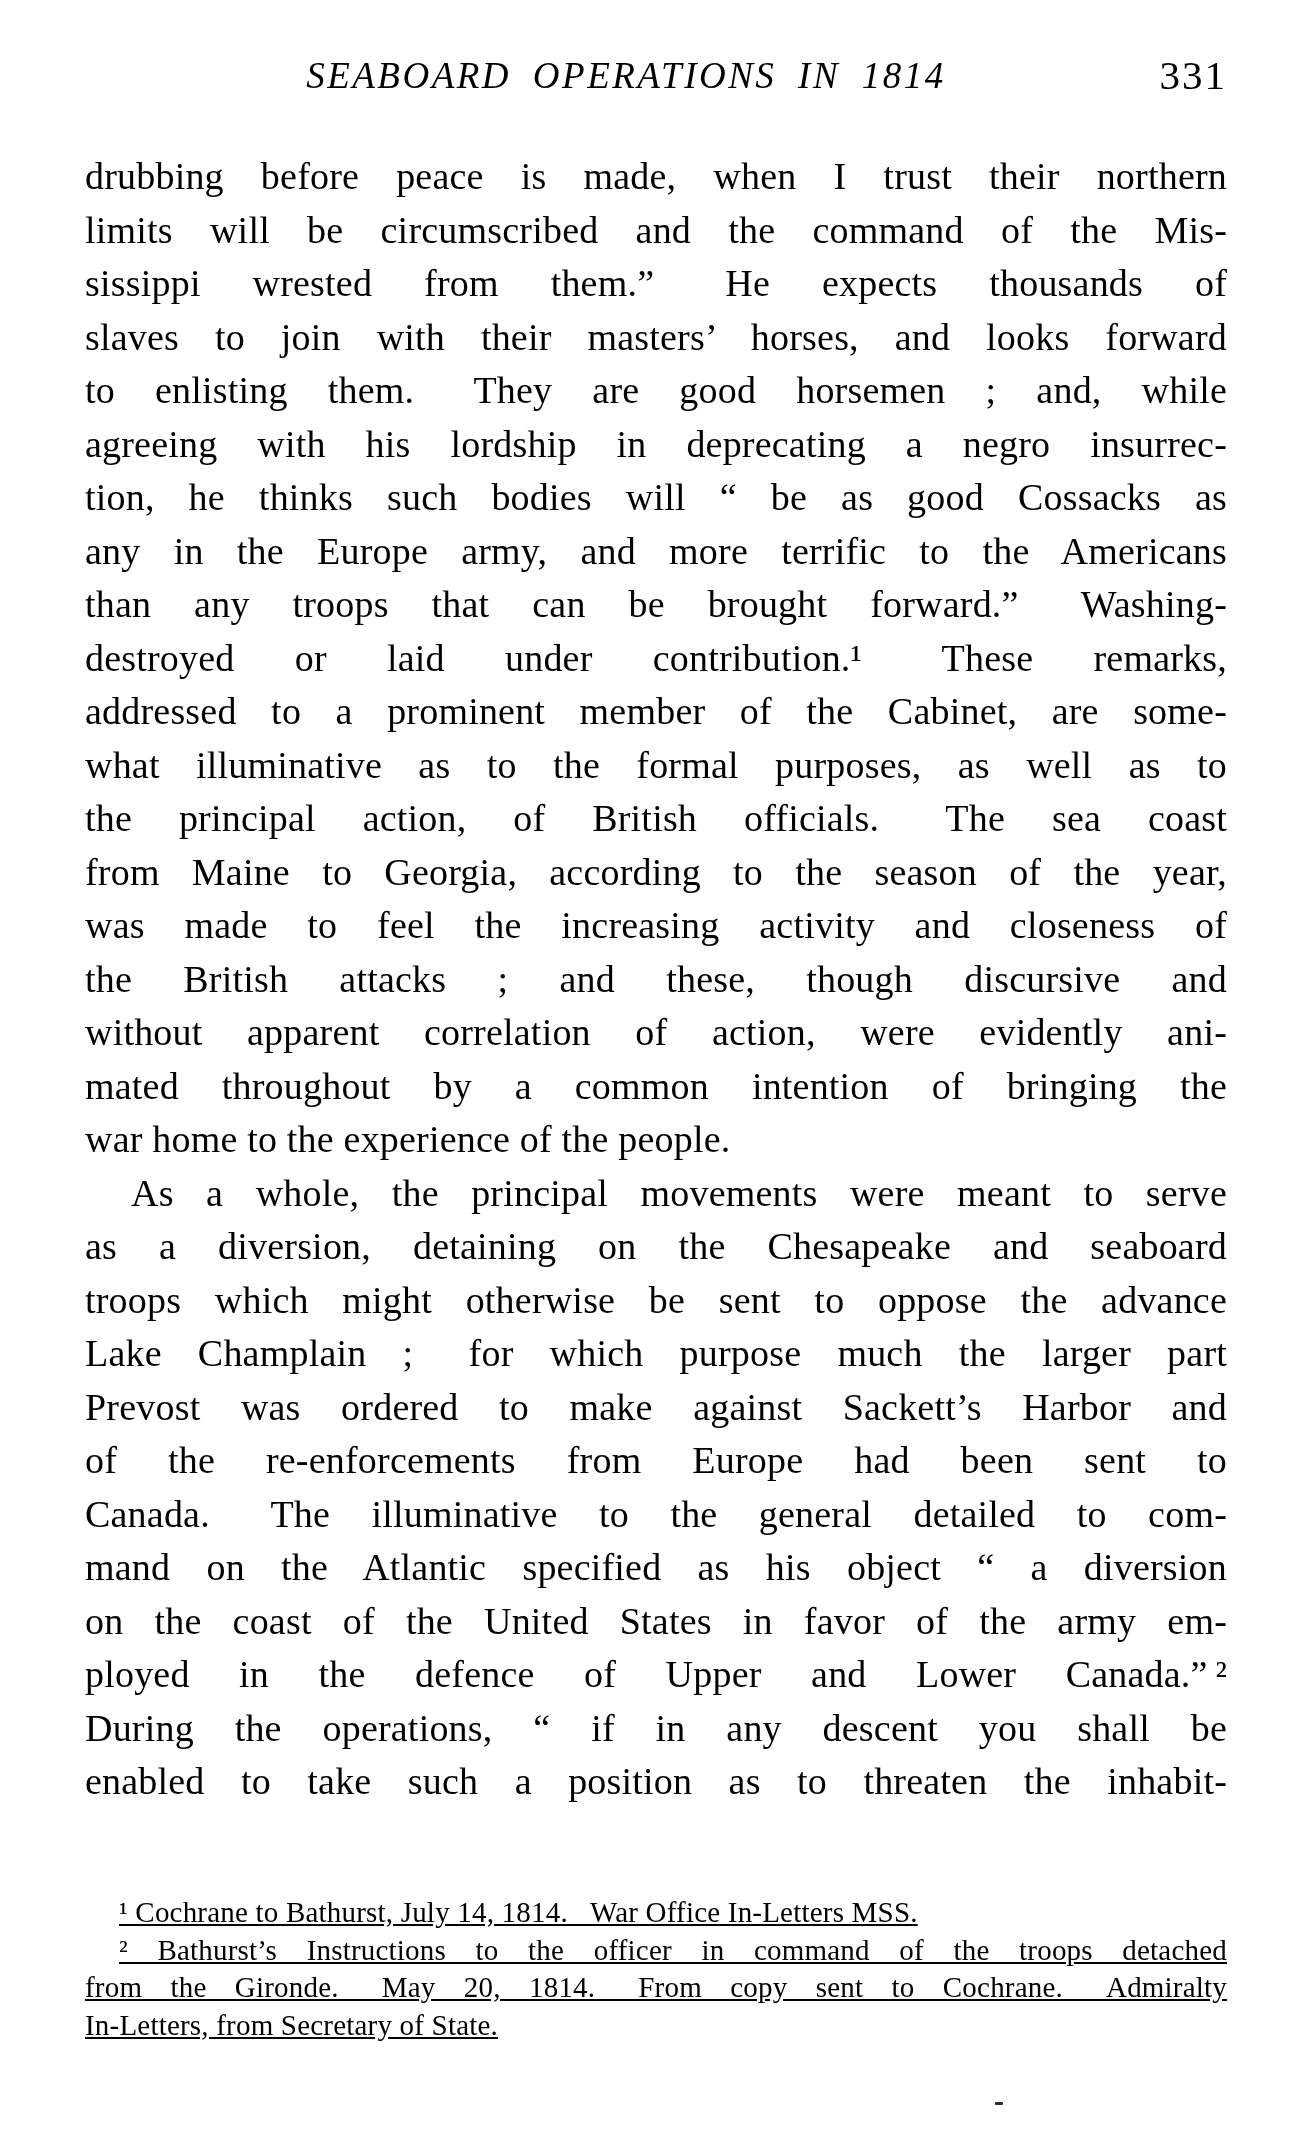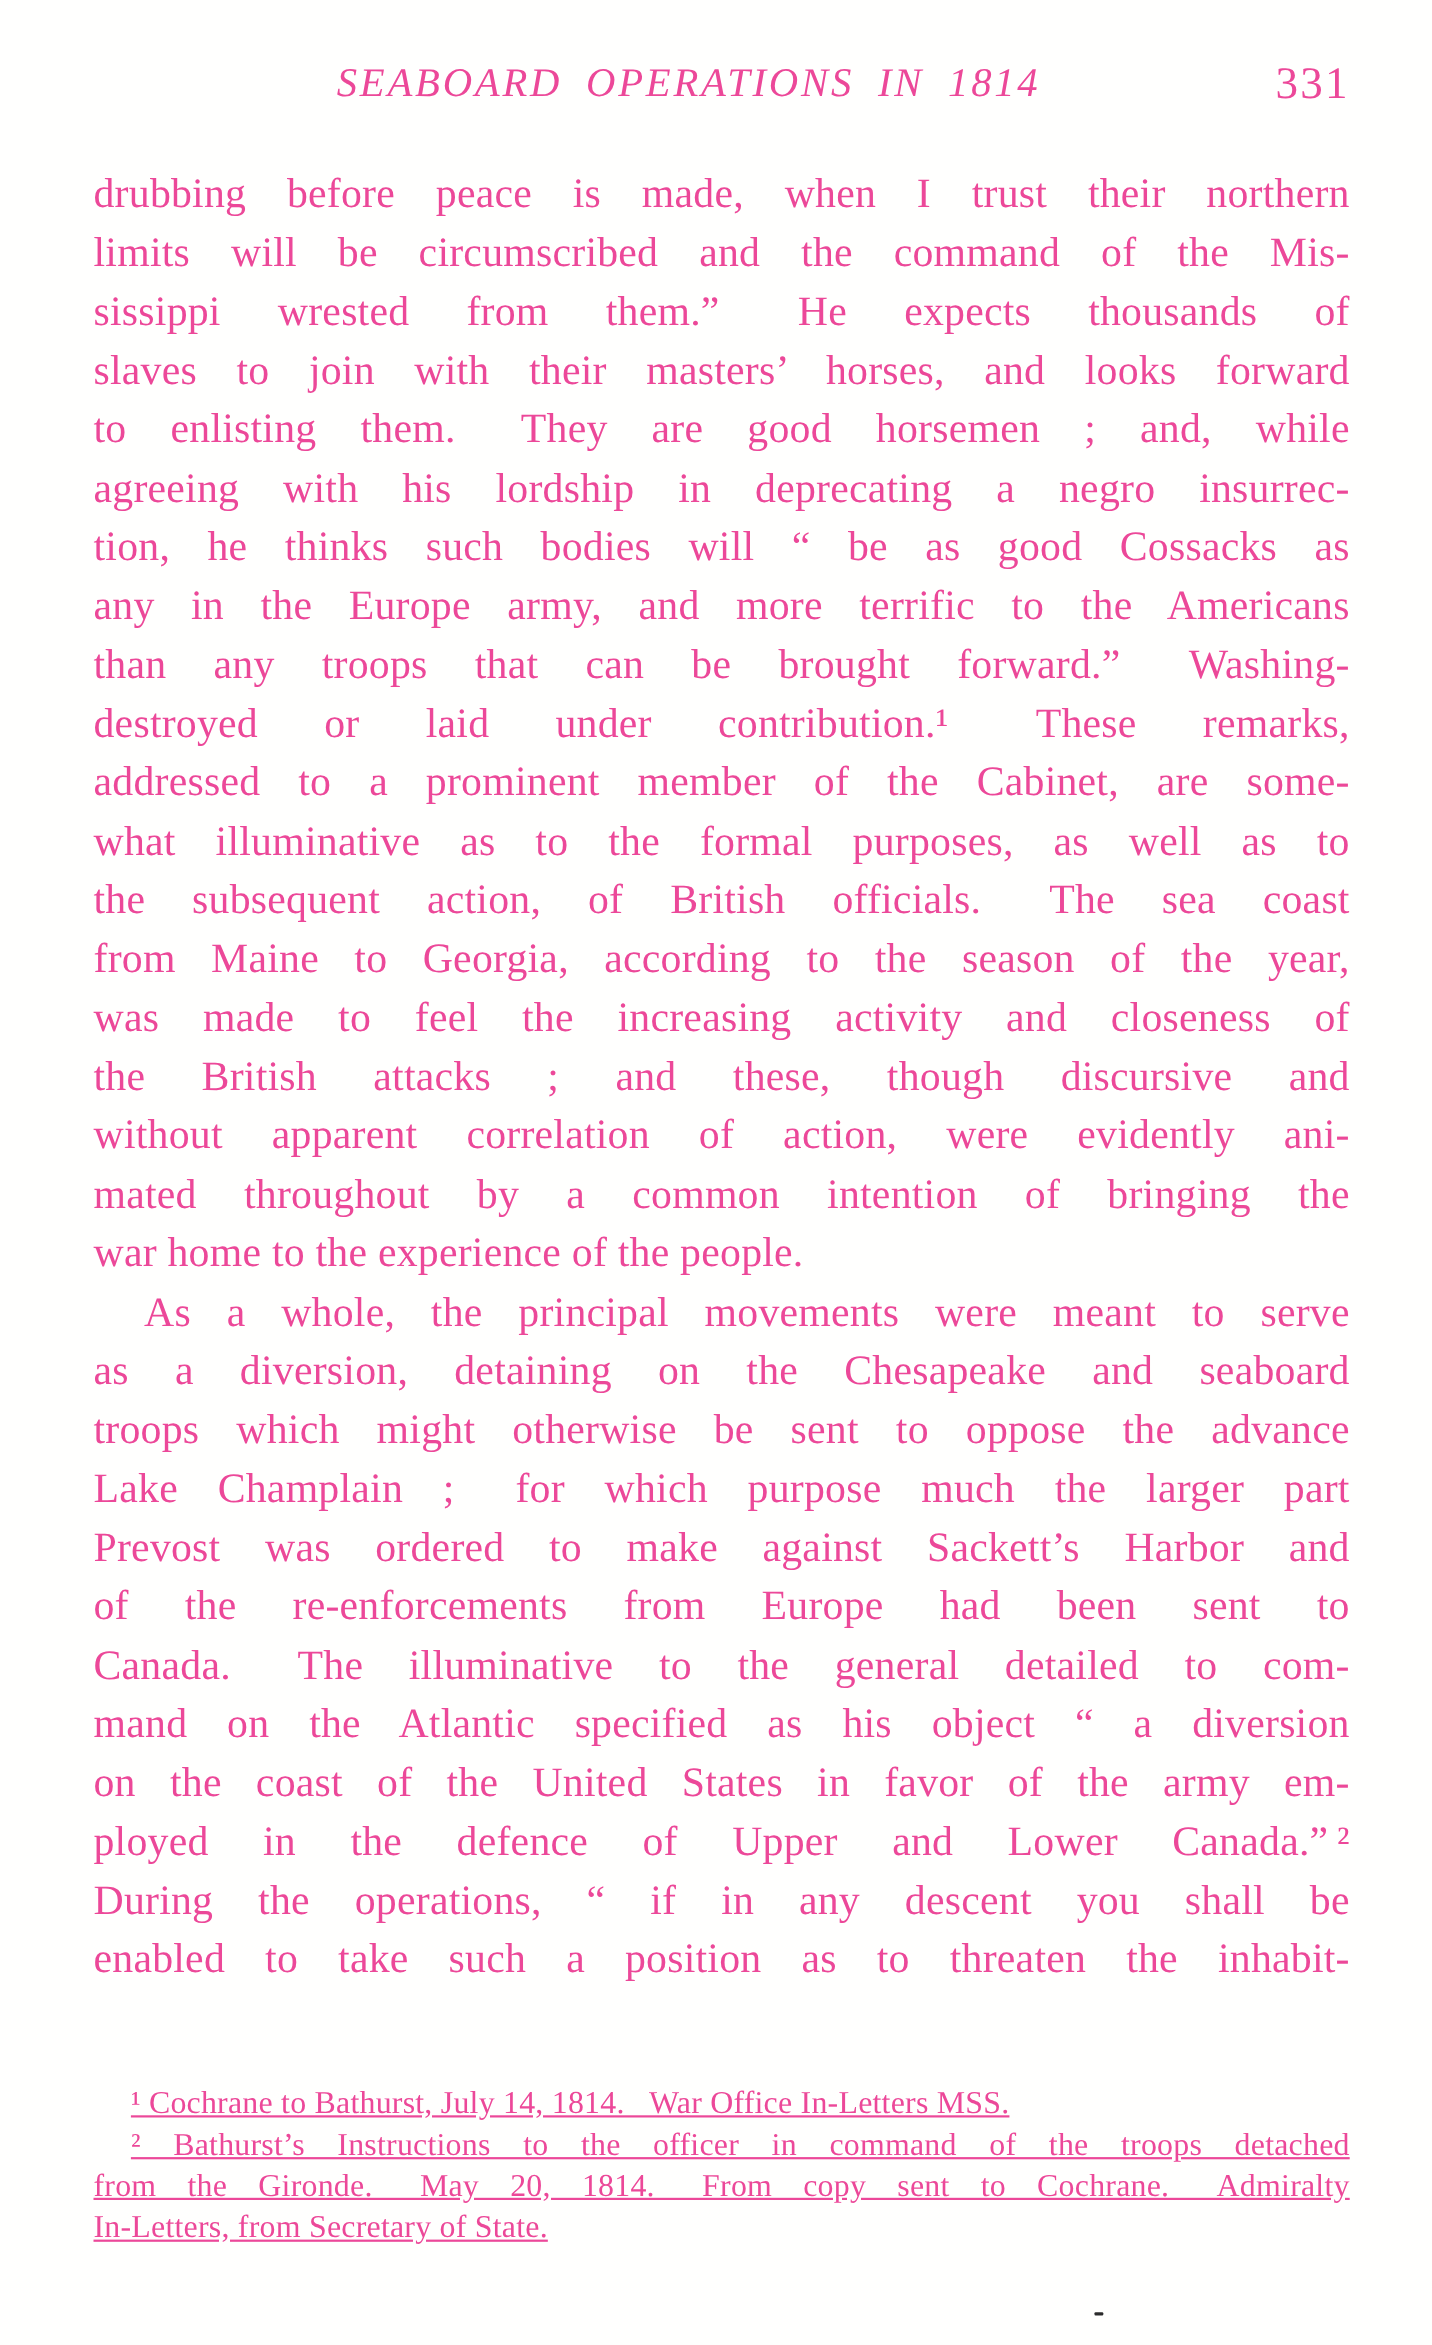--- a/index.html
+++ b/index.html
@@ -6,21 +6,21 @@
     margin: 0;
     padding: 0;
     background: #ffffff;
   }
   .page {
     position: relative;
     width: 1302px;
     height: 2132px;
     background: #fffffe;
     font-family: "Liberation Serif", serif;
-    color: #ec4899;
+    color: #000000;
     overflow: hidden;
   }
   .header {
     position: absolute;
     left: 85px;
     top: 54px;
     width: 1142px;
     height: 50px;
   }
   .running-title {
@@ -100,21 +100,21 @@
       <div class="line">sissippi wrested from them.”  He expects thousands of</div>
       <div class="line">slaves to join with their masters’ horses, and looks forward</div>
       <div class="line">to enlisting them.  They are good horsemen&nbsp;; and, while</div>
       <div class="line">agreeing with his lordship in deprecating a negro insurrec-</div>
       <div class="line">tion, he thinks such bodies will “&nbsp;be as good Cossacks as</div>
       <div class="line">any in the Europe army, and more terrific to the Americans</div>
       <div class="line">than any troops that can be brought forward.”  Washing-</div>
       <div class="line">destroyed or laid under contribution.¹  These remarks,</div>
       <div class="line">addressed to a prominent member of the Cabinet, are some-</div>
       <div class="line">what illuminative as to the formal purposes, as well as to</div>
-      <div class="line">the subsequent action, of British officials.  The sea coast</div>
+      <div class="line">the principal action, of British officials.  The sea coast</div>
       <div class="line">from Maine to Georgia, according to the season of the year,</div>
       <div class="line">was made to feel the increasing activity and closeness of</div>
       <div class="line">the British attacks&nbsp;; and these, though discursive and</div>
       <div class="line">without apparent correlation of action, were evidently ani-</div>
       <div class="line">mated throughout by a common intention of bringing the</div>
       <div class="line flush">war home to the experience of the people.</div>
       <div class="line indent">As a whole, the principal movements were meant to serve</div>
       <div class="line">as a diversion, detaining on the Chesapeake and seaboard</div>
       <div class="line">troops which might otherwise be sent to oppose the advance</div>
       <div class="line">Lake Champlain&nbsp;;  for which purpose much the larger part</div>

